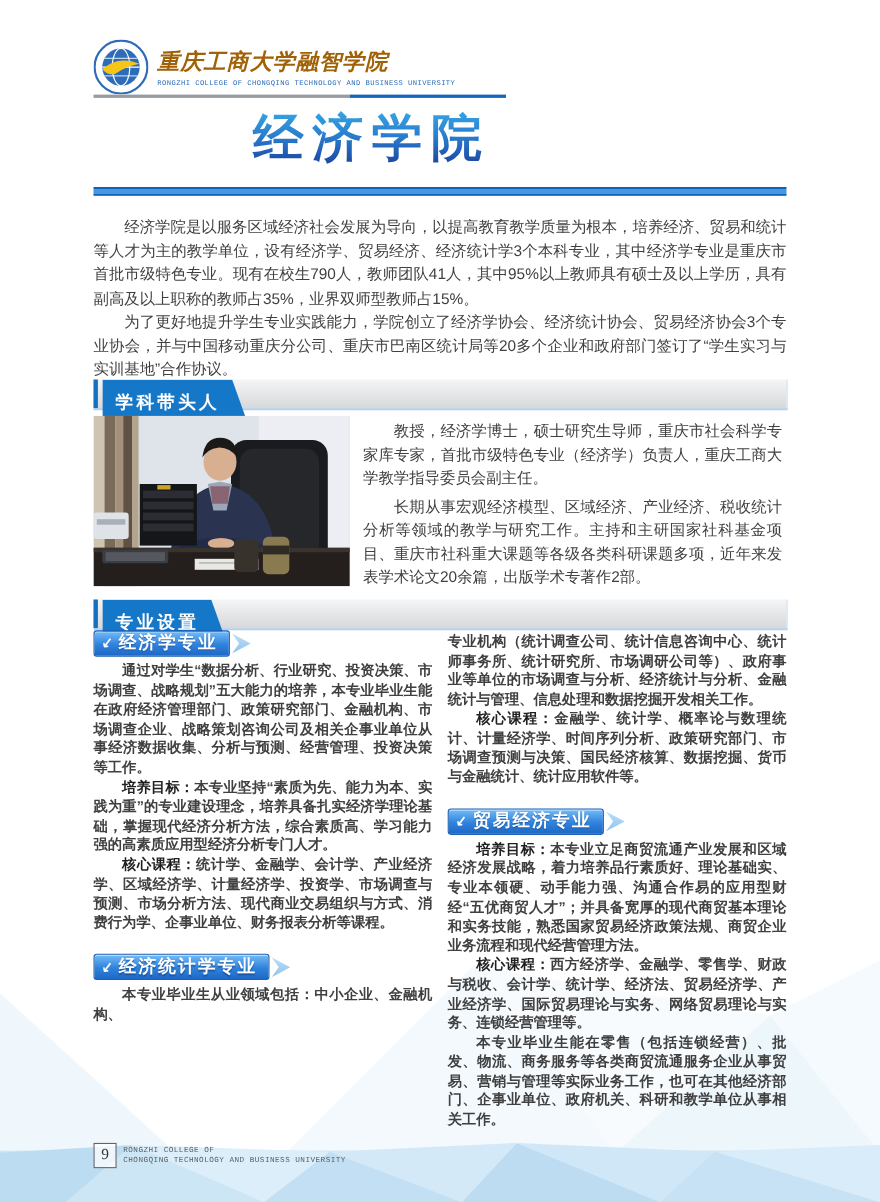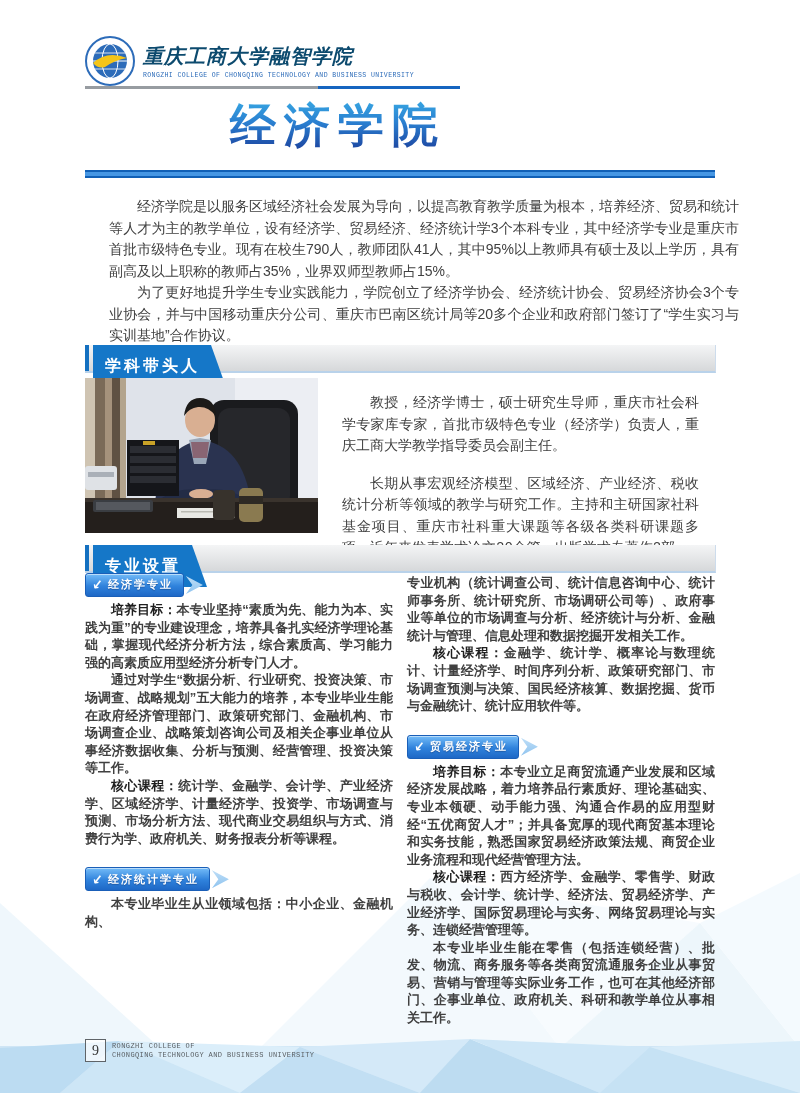--- a/index.html
+++ b/index.html
@@ -1,68 +1,68 @@
 <!DOCTYPE html>
 <html><head>
 <meta charset="utf-8">
 <style>
   html,body{margin:0;padding:0;background:#ffffff;}
   .page{position:relative;width:800px;height:1093px;margin:0 auto;background:#ffffff;overflow:hidden;
         font-family:"Liberation Sans","DejaVu Sans",sans-serif;color:#3c3c3c;}
   
   .logo-row{position:absolute;left:85px;top:36px;display:flex;align-items:center;gap:8px;}
-  .logo-text .cn{font-size:20px;font-weight:700;color:#0c4a6e;letter-spacing:1px;
+  .logo-text .cn{font-size:20px;font-weight:700;color:#a16207;letter-spacing:1px;
                  font-family:"Liberation Serif","DejaVu Serif",serif;font-style:italic;}
   .logo-text .en{font-size:6.5px;color:#2d6cb9;letter-spacing:0.4px;margin-top:2px;
                  font-family:"Liberation Mono","DejaVu Sans Mono",monospace;}
   .logo-rule{position:absolute;left:85px;top:86px;display:flex;height:3px;width:375px;}
   .logo-rule .g{width:233px;height:3px;background:#979ca1;}
   .logo-rule .b{width:142px;height:3px;background:#1565c0;}
   
   .title{position:absolute;left:0;top:98px;width:676px;text-align:center;margin:0;
          font-size:46px;font-weight:900;letter-spacing:8px;color:#1d55ae;line-height:1.2;}
   @supports ((-webkit-background-clip:text) or (background-clip:text)){
     .title{background:linear-gradient(180deg,#38aae4 0%,#2a7fd0 45%,#1b3f9b 100%);
            -webkit-background-clip:text;background-clip:text;color:transparent;}
   }
   .title-rule{position:absolute;left:85px;top:170px;width:630px;height:8px;
       background:linear-gradient(180deg,#1160b6 0 25%,#4697e4 25% 75%,#1160b6 75% 100%);}
   
   .intro{position:absolute;left:85px;top:196px;width:630px;font-size:14px;line-height:21.5px;
-         text-align:justify;color:#404040;margin-left:24px;}
+         text-align:justify;color:#404040;}
   .intro p{margin:0;text-indent:2em;}
   
   .secbar{position:absolute;left:85px;width:630px;height:26px;
           background:linear-gradient(180deg,#f4f5f6,#d6d8da);
           border-bottom:2px solid #b9d2ea;border-right:1px solid #cddcec;}
   .secbar .edge{position:absolute;left:0;top:0;width:4px;height:26px;background:#1470c0;}
   .secbar .slabel{position:absolute;left:8px;top:0;height:42px;display:inline-flex;align-items:center;
           padding:0 26px 0 12px;background:#1577c8;color:#ffffff;font-weight:700;font-size:16px;
           letter-spacing:3px;clip-path:polygon(0 0,calc(100% - 15px) 0,100% 100%,0 100%);}
   
   .leader-photo{position:absolute;left:85px;top:378px;width:233px;height:155px;}
   .bio{position:absolute;left:326px;top:377px;width:389px;font-size:14px;line-height:21.5px;
        text-align:justify;color:#404040;}
   .bio .name{font-weight:700;font-size:15px;color:#222;text-indent:2em;margin:0 0 1px 0;}
-  .bio p{margin:16px;text-indent:2em;font-family:Liberation Mono, monospace;}
+  .bio p{margin:4px;text-indent:2em;}
   
   .col{position:absolute;top:574px;width:308px;font-size:13px;line-height:17.6px;
        text-align:justify;color:#404040;}
   .colL{left:85px;}
   .colR{left:407px;}
   .col p{margin:0;text-indent:2em;font-weight:bold;}
   .col p.noind{text-indent:0;}
   .col b{color:#1f1f1f;}
   .mbanner{display:flex;align-items:center;height:22px;margin:0 0 5px 0;position:relative;width:max-content;}
   .mbanner.gap{margin-top:21px;}
   .mb-pill{display:inline-flex;align-items:center;height:22px;padding:0 10px 0 6px;border-radius:3px;
            background:linear-gradient(180deg,#74bcf8 0%,#2f82dc 55%,#1e68c6 100%);
            border:1px solid #1a5fb8;box-shadow:inset 0 1px 0 rgba(255,255,255,.5);}
   .mb-arrow{color:#ffffff;font-size:13px;font-weight:700;margin-right:5px;transform:rotate(-8deg);}
-  .mb-title{color:#ffffff;font-weight:700;font-size:11px;letter-spacing:2px;
+  .mb-title{color:#ffffff;font-weight:700;font-size:16px;letter-spacing:2px;
             text-shadow:0 1px 1px rgba(20,60,120,.55);}
   .mb-chev{width:17px;height:18px;margin-left:2px;background:linear-gradient(180deg,#bfdef7,#8ec3ef);
            clip-path:polygon(0 0,100% 50%,0 100%,38% 50%);}
   
   .footer{position:absolute;left:85px;top:1039px;display:flex;align-items:center;gap:6px;}
   .pagenum{width:19px;height:21px;border:1.5px solid #5f6468;display:inline-flex;align-items:center;
            justify-content:center;font-family:"Liberation Serif","DejaVu Serif",serif;
            font-size:14px;color:#333;background:rgba(255,255,255,.75);}
   .fcollege{font-family:"Liberation Mono","DejaVu Sans Mono",monospace;font-size:7px;line-height:9px;
             color:#5a5f63;letter-spacing:0.4px;}
@@ -183,23 +183,23 @@
   </div>
 
   <div class="col colL">
     <div class="mbanner">
       <span class="mb-pill">
         <span class="mb-arrow">↙</span>
         <span class="mb-title">经济学专业</span>
       </span>
       <span class="mb-chev"></span>
     </div>
+    <p>通过对学生“数据分析、行业研究、投资决策、市场调查、战略规划”五大能力的培养，本专业毕业生能在政府经济管理部门、政策研究部门、金融机构、市场调查企业、战略策划咨询公司及相关企事业单位从事经济数据收集、分析与预测、经营管理、投资决策等工作。</p>
     <p><b>培养目标：</b><span>本专业坚持“素质为先、能力为本、实践为重”的专业建设理念，培养具备扎实经济学理论基础，掌握现代经济分析方法，综合素质高、学习能力强的高素质应用型经济分析专门人才。</span></p>
-    <p>通过对学生“数据分析、行业研究、投资决策、市场调查、战略规划”五大能力的培养，本专业毕业生能在政府经济管理部门、政策研究部门、金融机构、市场调查企业、战略策划咨询公司及相关企事业单位从事经济数据收集、分析与预测、经营管理、投资决策等工作。</p>
-    <p><b>核心课程：</b><span>统计学、金融学、会计学、产业经济学、区域经济学、计量经济学、投资学、市场调查与预测、市场分析方法、现代商业交易组织与方式、消费行为学、政府机关、财务报表分析等课程。</span></p>
+    <p><b>核心课程：</b><span>统计学、金融学、会计学、产业经济学、区域经济学、计量经济学、投资学、市场调查与预测、市场分析方法、现代商业交易组织与方式、消费行为学、企事业单位、财务报表分析等课程。</span></p>
 
     <div class="mbanner gap">
       <span class="mb-pill">
         <span class="mb-arrow">↙</span>
         <span class="mb-title">经济统计学专业</span>
       </span>
       <span class="mb-chev"></span>
     </div>
     <p>本专业毕业生从业领域包括：中小企业、金融机构、</p>
   </div>

